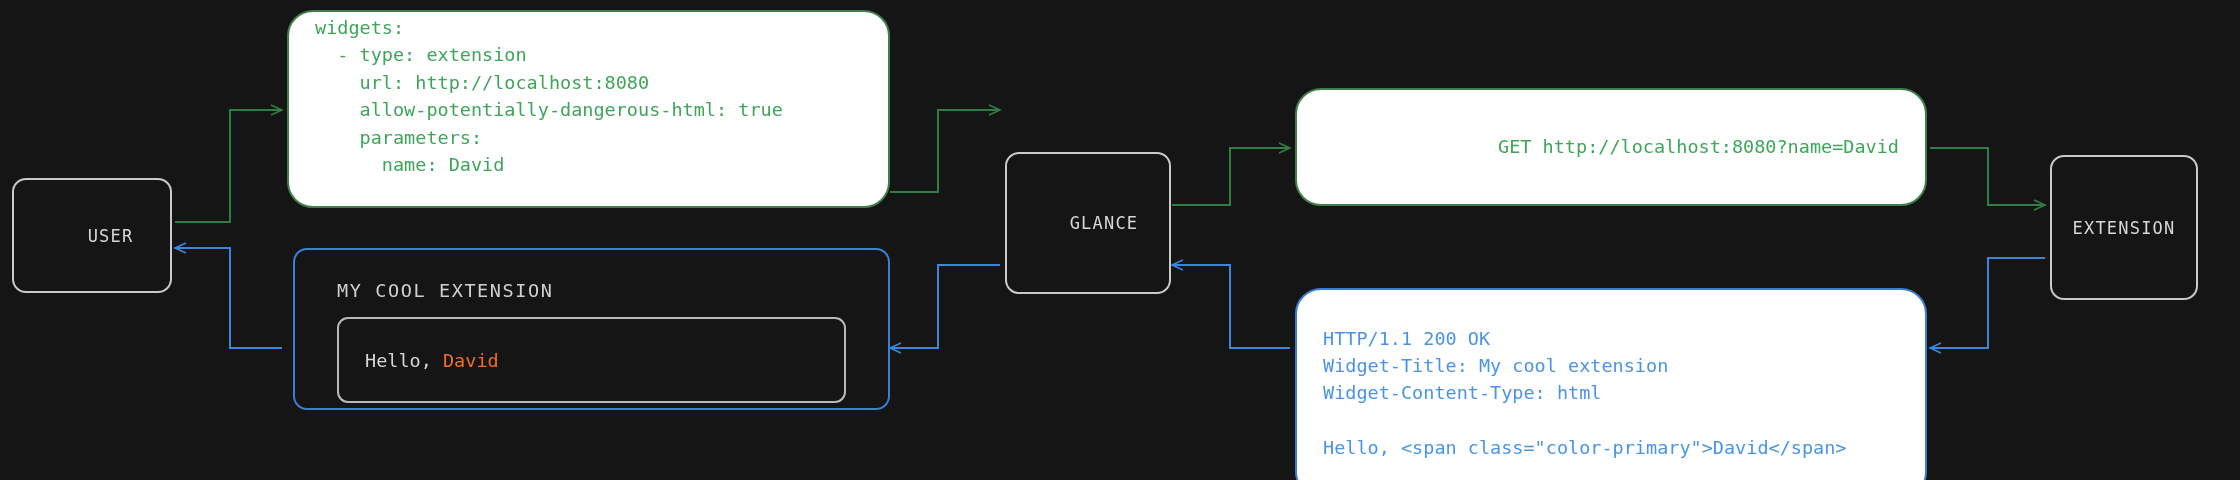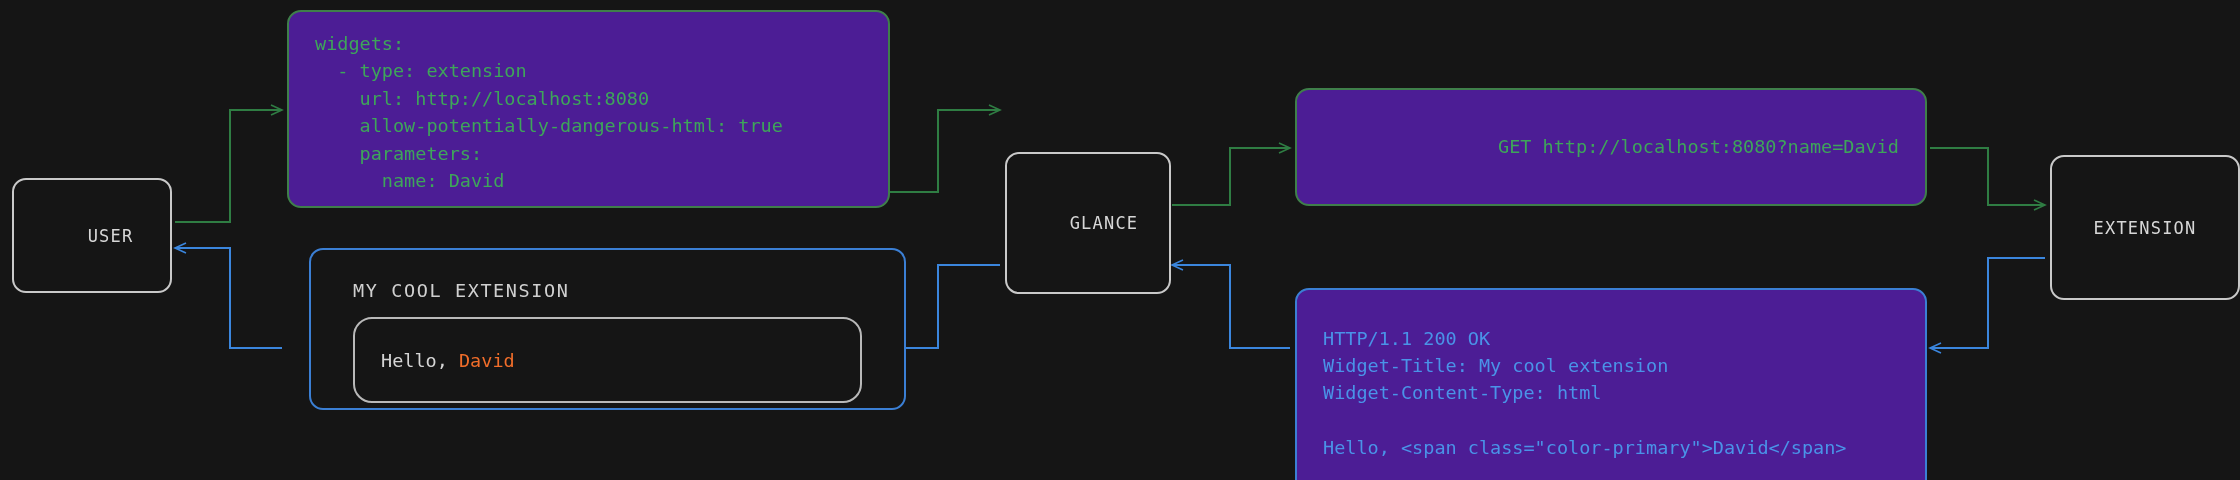--- a/index.html
+++ b/index.html
@@ -17,22 +17,22 @@
     background:#151515;
     display:flex;align-items:center;justify-content:center;
   }
   .node .lbl{
     color:#d7d7d7;font-family:"DejaVu Sans Mono",monospace;
     font-size:17px;letter-spacing:1.2px;white-space:nowrap;
   }
 
   .codebox{
     position:absolute;box-sizing:border-box;
-    border:2px solid;border-radius:14px;background:#4c1d95;
-    padding:18px 26px;
+    border:2px solid;border-radius:26px;background:#ffffff;
+    padding:2px 26px;
   }
   .codebox.green{border-color:#3f7f4a;}
   .codebox.blue{border-color:#3b7fd4;margin-top:40px;}
   pre.code{
     margin:0;font-family:"DejaVu Sans Mono",monospace;
     font-size:18.5px;line-height:1.48;white-space:pre;
   }
   pre.code.green{color:#3ea55a;}
   pre.code.blue{color:#4a93e8;}
 
@@ -40,21 +40,21 @@
   .widgetbox{
     position:absolute;box-sizing:border-box;
     border:2px solid #3b7fd4;border-radius:14px;background:#151515;
     padding:24px 28px;
   }
   .widget-title{
     color:#d0d0d0;font-family:"DejaVu Sans Mono",monospace;
     font-size:18.5px;letter-spacing:1.6px;margin:6px 0 16px 14px;
   }
   .widget-card{
-    box-sizing:border-box;border:2px solid #b9b9b9;border-radius:19px;
+    box-sizing:border-box;border:2px solid #b9b9b9;border-radius:11px;
     background:#151515;padding:30px 26px;margin:0 14px 4px 14px;
     height:86px;display:flex;align-items:center;
   }
   .widget-card .txt{
     color:#d5d5d5;font-family:"DejaVu Sans Mono",monospace;font-size:18.5px;
   }
   .widget-card .txt .accent{color:#f06d2a;}
 </style>
 </head>
 <body>
@@ -95,21 +95,21 @@
   </svg>
 
   <div class="node" style="left:12px;top:178px;width:160px;height:115px;padding-left:37px;">
     <span class="lbl">USER</span>
   </div>
 
   <div class="node" style="left:1005px;top:152px;width:166px;height:142px;padding-left:32px;">
     <span class="lbl">GLANCE</span>
   </div>
 
-  <div class="node" style="left:2050px;top:155px;width:190px;height:145px;">
+  <div class="node" style="left:2050px;top:155px;width:148px;height:145px;">
     <span class="lbl">EXTENSION</span>
   </div>
 
   <div class="codebox green" style="left:287px;top:10px;width:603px;height:198px;">
     <pre class="code green">widgets:
   - type: extension
     url: http://localhost:8080
     allow-potentially-dangerous-html: true
     parameters:
       name: David</pre>
@@ -120,20 +120,20 @@
   </div>
 
   <div class="codebox blue" style="left:1295px;top:248px;width:632px;height:210px;display:flex;align-items:center;">
     <pre class="code blue">HTTP/1.1 200 OK
 Widget-Title: My cool extension
 Widget-Content-Type: html
 
 Hello, &lt;span class="color-primary"&gt;David&lt;/span&gt;</pre>
   </div>
 
-  <div class="widgetbox" style="left:309px;top:248px;width:597px;height:162px;">
+  <div class="widgetbox" style="left:293px;top:248px;width:597px;height:162px;">
     <div class="widget-title">MY COOL EXTENSION</div>
     <div class="widget-card">
       <span class="txt"><span>Hello, </span><span class="accent">David</span></span>
     </div>
   </div>
 
 </div>
 
 </body></html>

